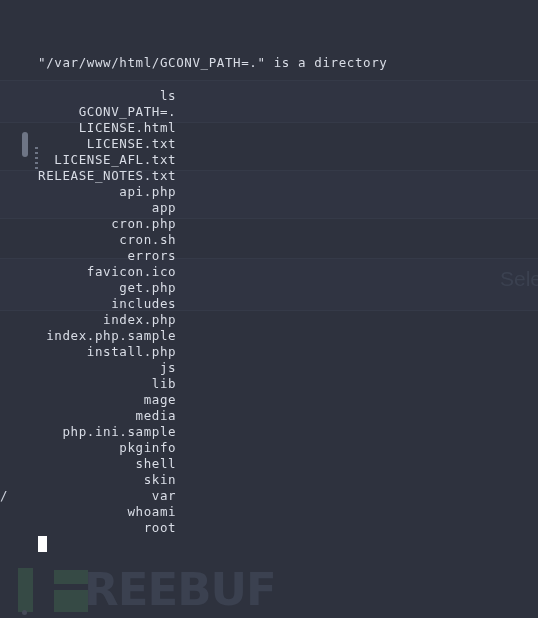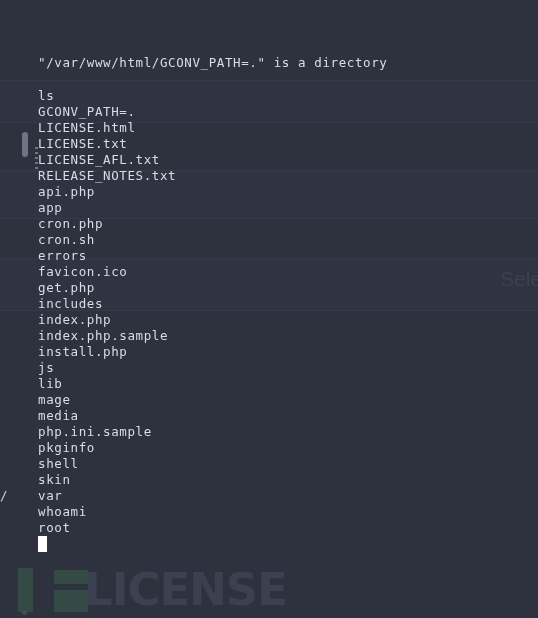--- a/index.html
+++ b/index.html
@@ -53,20 +53,21 @@
     top: 88px;
     font-size: 12.5px;
     line-height: 16px;
     letter-spacing: 0.6px;
     color: #d9dde6;
     white-space: pre;
   }
   .out .line {
     height: 16px;
     white-space: pre;
+    text-align: right;
   }
 
   
   .cursor {
     position: absolute;
     left: 38px;
     top: 536px;
     width: 9px;
     height: 16px;
     background: #ffffff;
@@ -215,17 +216,17 @@
   </div>
 
   <div class="select-ghost">Sele</div>
 
   <div class="watermark">
     <div class="wm-mark">
       <div class="wm-bar-v"></div>
       <div class="wm-bar-h1"></div>
       <div class="wm-bar-h2"></div>
     </div>
-    <div class="wm-text">LICENSE</div>
+    <div class="wm-text">REEBUF</div>
   </div>
   <div class="wm-dot"></div>
 
 </div>
 
 </body></html>

